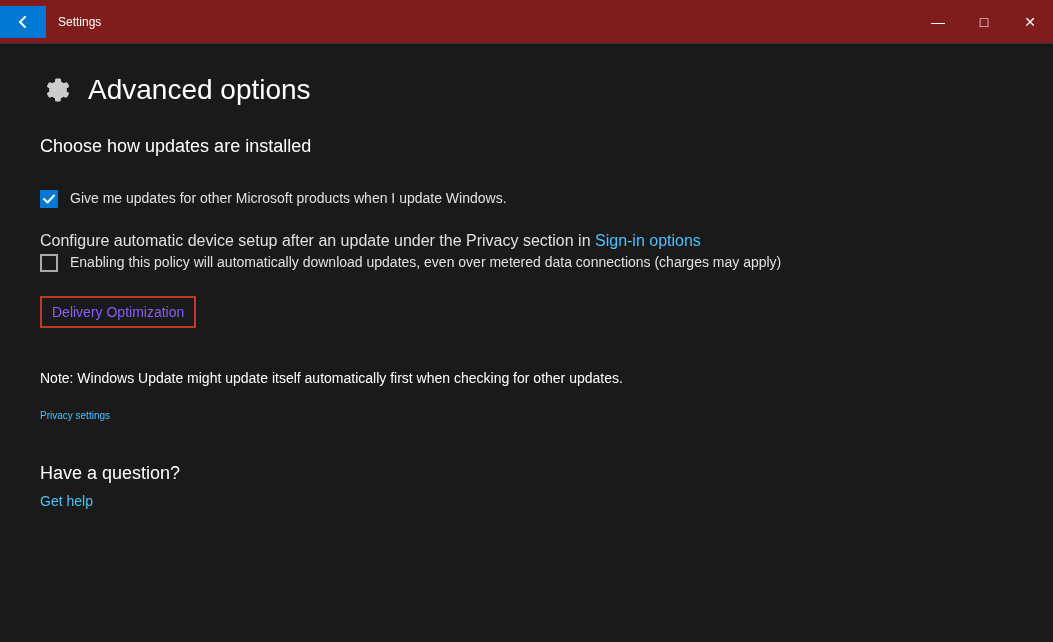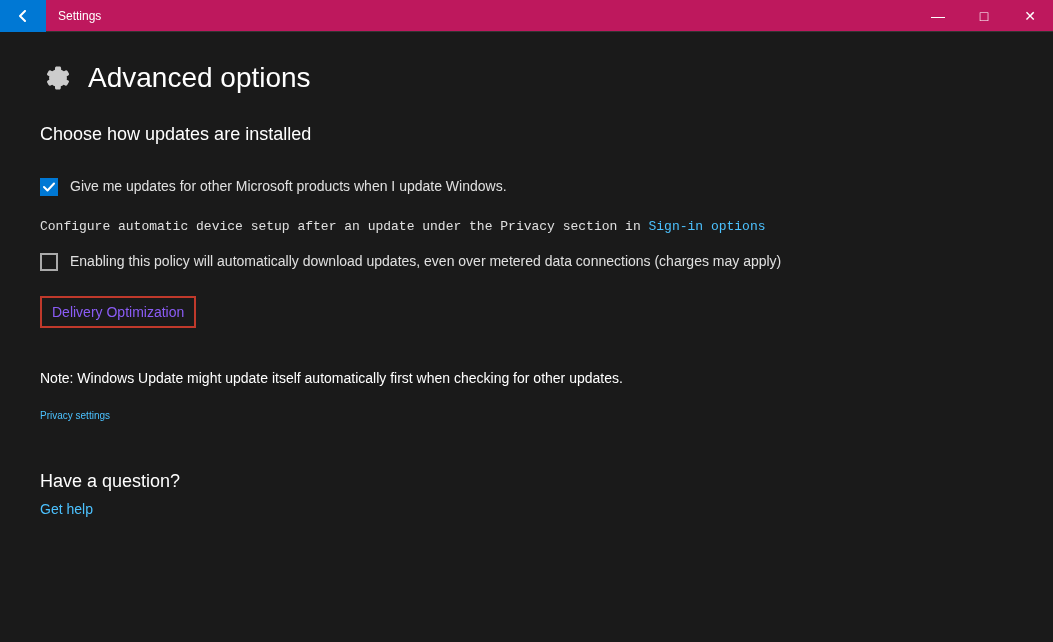--- a/index.html
+++ b/index.html
@@ -15,22 +15,22 @@
       font-family: 'Segoe UI', Arial, sans-serif;
       color: #ffffff;
       overflow: hidden;
       position: relative;
     }
 
     
     .title-bar {
       display: flex;
       align-items: center;
-      height: 32px;
-      background: #be185d;
+      height: 44px;
+      background: #7f1d1d;
       border-bottom: 1px solid #333;
       position: relative;
     }
 
     .title-bar-back {
       width: 46px;
       height: 32px;
       background: #0078d4;
       display: flex;
       align-items: center;
@@ -132,25 +132,23 @@
       border-color: #0078d4;
     }
 
     .checkbox-label {
       font-size: 14px;
       color: #e0e0e0;
       line-height: 1.4;
     }
 
     .info-text {
-      font-size: 13px;
+      font-size: 16px;
       color: #e0e0e0;
-      margin-bottom: 16px;
       line-height: 1.5;
-      font-family: Liberation Mono, monospace;
     }
 
     .link {
       color: #4cc2ff;
       text-decoration: none;
       cursor: pointer;
     }
 
     .delivery-optimization-link {
       display: inline-block;
@@ -174,21 +172,21 @@
     .privacy-settings-link {
       display: inline-block;
       color: #4cc2ff;
       text-decoration: none;
       cursor: pointer;
       font-size: 10px;
       margin-bottom: 30px;
     }
 
     .question-section {
-      margin-top: 20px;
+      margin-top: 12px;
     }
 
     .question-title {
       font-size: 18px;
       font-weight: 400;
       color: #ffffff;
       margin-bottom: 8px;
     }
 
     .get-help-link {

